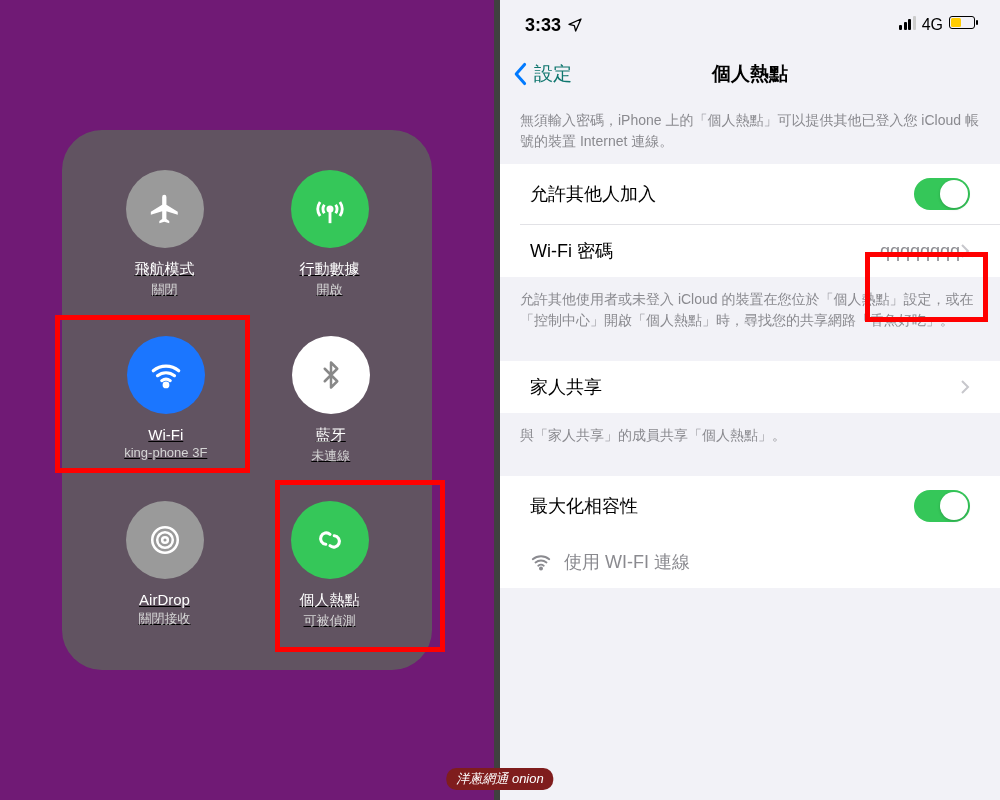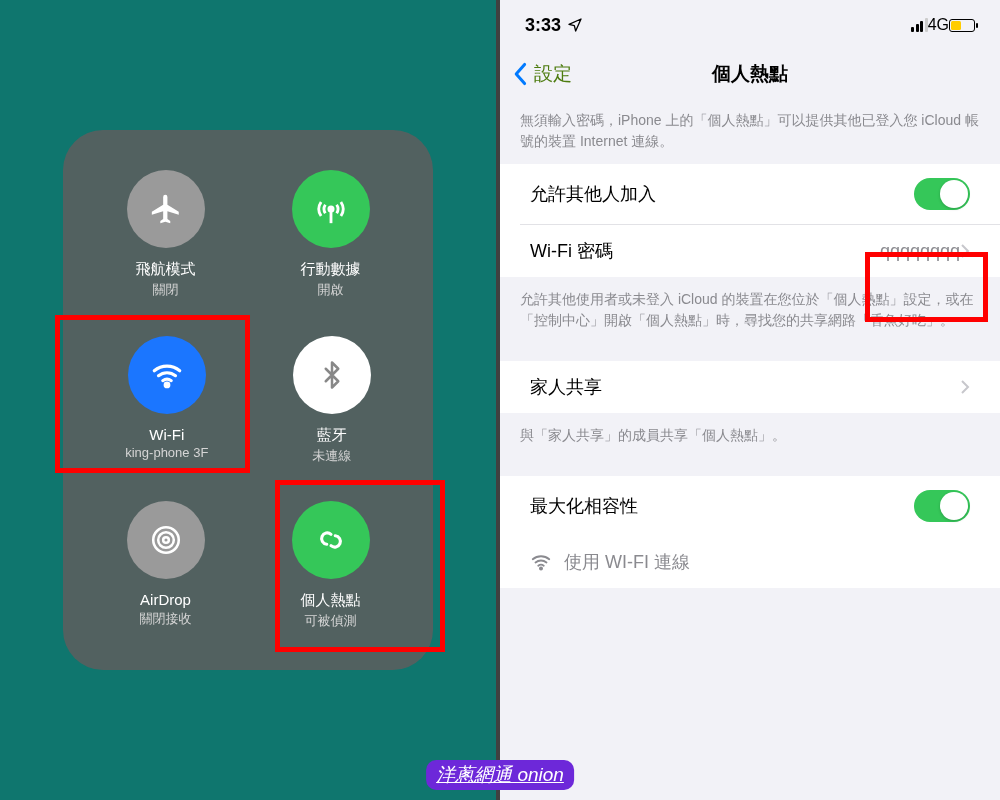--- a/index.html
+++ b/index.html
@@ -1,46 +1,46 @@
 <!DOCTYPE html>
 <html><head>
 <meta charset="utf-8">
 <style>
   * { box-sizing: border-box; margin: 0; padding: 0; }
   body { width: 1000px; height: 800px; font-family: -apple-system, "Helvetica Neue", Arial, sans-serif; display: flex; background: #f0f0f0; position: relative; overflow: hidden; }
   .panel { width: 500px; height: 800px; position: relative; }
-  .left-panel { background: #0f766e; display: flex; align-items: center; justify-content: center; border-right: 4px solid #404040; }
+  .left-panel { background: #701a75; display: flex; align-items: center; justify-content: center; border-right: 6px solid #404040; text-decoration: underline; }
   .cc { width: 370px; height: 540px; background: rgba(94,94,94,0.85); border-radius: 40px; padding: 40px 20px; display: flex; flex-direction: column; justify-content: space-between; }
   .cc-row { display: flex; justify-content: space-around; }
   .cc-item { display: flex; flex-direction: column; align-items: center; }
   .cc-btn { width: 78px; height: 78px; border-radius: 50%; display: flex; align-items: center; justify-content: center; }
   .cc-btn.gray { background: #9a9a9a; }
   .cc-btn.green { background: #35c759; }
   .cc-btn.blue { background: #1b76ff; }
   .cc-btn.white { background: #fff; }
   .cc-label { color: #fff; font-size: 15px; margin-top: 12px; text-align: center; }
   .cc-sub { color: #d5d5d5; font-size: 13px; margin-top: 2px; }
   .hl { position: absolute; border: 5px solid #ff0000; pointer-events: none; }
 
   .right-panel { background: #f2f2f7; }
   .statusbar { height: 50px; display: flex; justify-content: space-between; align-items: center; padding: 0 25px; font-size: 18px; font-weight: 600; color: #000; }
   .sb-left { display: flex; align-items: center; gap: 6px; }
-  .sb-right { display: flex; align-items: center; font-size: 16px; font-weight: 500; }
+  .sb-right { display: flex; align-items: flex-start; gap: 6px; font-size: 16px; font-weight: 500; }
   .navbar { height: 48px; display: flex; align-items: center; position: relative; }
-  .nav-back { color: #4d7c0f; font-size: 19px; display: flex; align-items: center; margin-left: 12px; }
+  .nav-back { color: #0f766e; font-size: 19px; display: flex; align-items: center; margin-left: 12px; }
   .nav-title { position: absolute; left: 0; right: 0; text-align: center; font-size: 19px; font-weight: 600; color: #000; pointer-events: none; }
   .desc { color: #8a8a8f; font-size: 14px; padding: 12px 20px; line-height: 1.5; }
   .group { background: #fff; }
   .row { display: flex; align-items: center; justify-content: space-between; padding: 14px 30px; font-size: 18px; color: #000; }
   .sep { height: 1px; background: #e2e2e6; margin-left: 20px; }
   .row .right { display: flex; align-items: center; gap: 0; color: #8a8a8f; }
   .chev { color: #c7c7cc; }
   .toggle { width: 56px; height: 32px; border-radius: 16px; background: #35c759; position: relative; }
   .toggle::after { content: ""; width: 28px; height: 28px; background: #fff; border-radius: 50%; position: absolute; right: 2px; top: 2px; box-shadow: 0 1px 3px rgba(0,0,0,.2); }
-  .watermark { position: absolute; bottom: 10px; left: 50%; transform: translateX(-50%); background: #6d28d9; color: #fff; font-size: 19px; padding: 2px 10px; border-radius: 10px; font-style: italic; text-decoration: underline; }
+  .watermark { position: absolute; bottom: 10px; left: 50%; transform: translateX(-50%); background: #7f1d1d; color: #fff; font-size: 13px; padding: 2px 10px; border-radius: 10px; font-style: italic; }
   .signal { display:inline-flex; align-items:flex-end; gap:1.5px;}
   .signal i{width:3px;background:#000;display:block;border-radius:1px;}
   .battery{width:26px;height:13px;border:1.5px solid #000;border-radius:3px;position:relative;display:inline-block;}
   .battery::after{content:"";width:2px;height:5px;background:#000;position:absolute;right:-4px;top:3px;border-radius:1px;}
   .battery i{position:absolute;left:1px;top:1px;bottom:1px;background:#ffcc00;border-radius:1.5px;}
 </style>
 </head>
 <body>
 
 <div class="panel left-panel">

